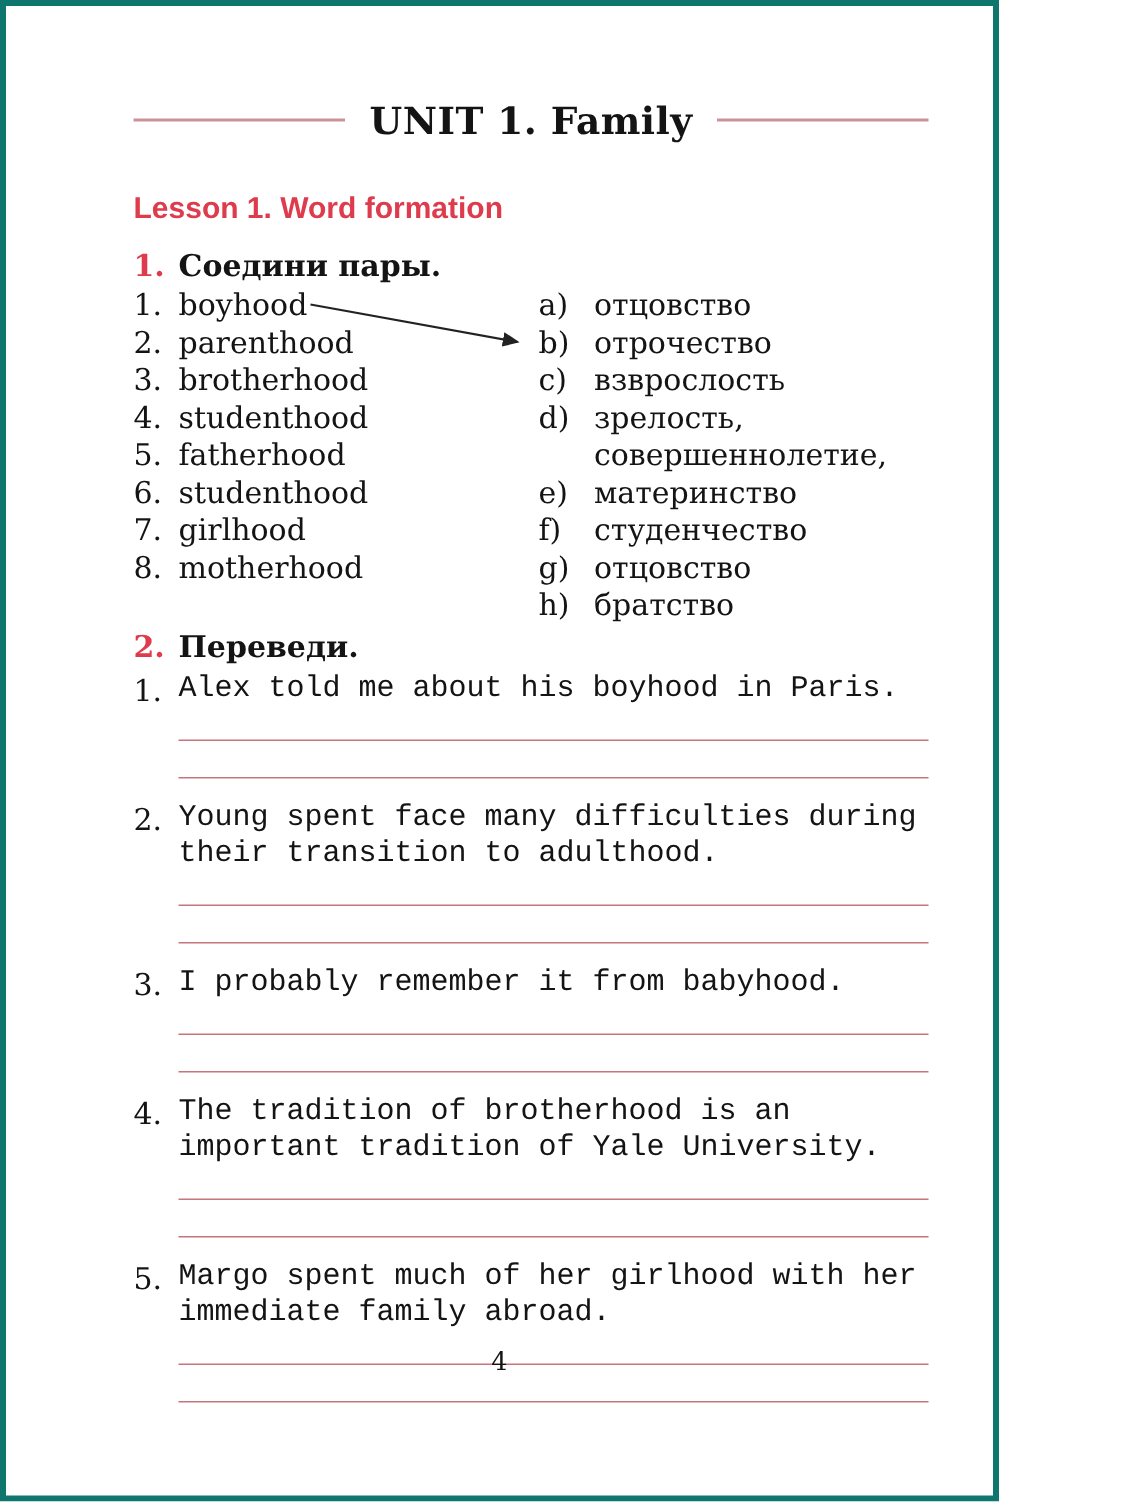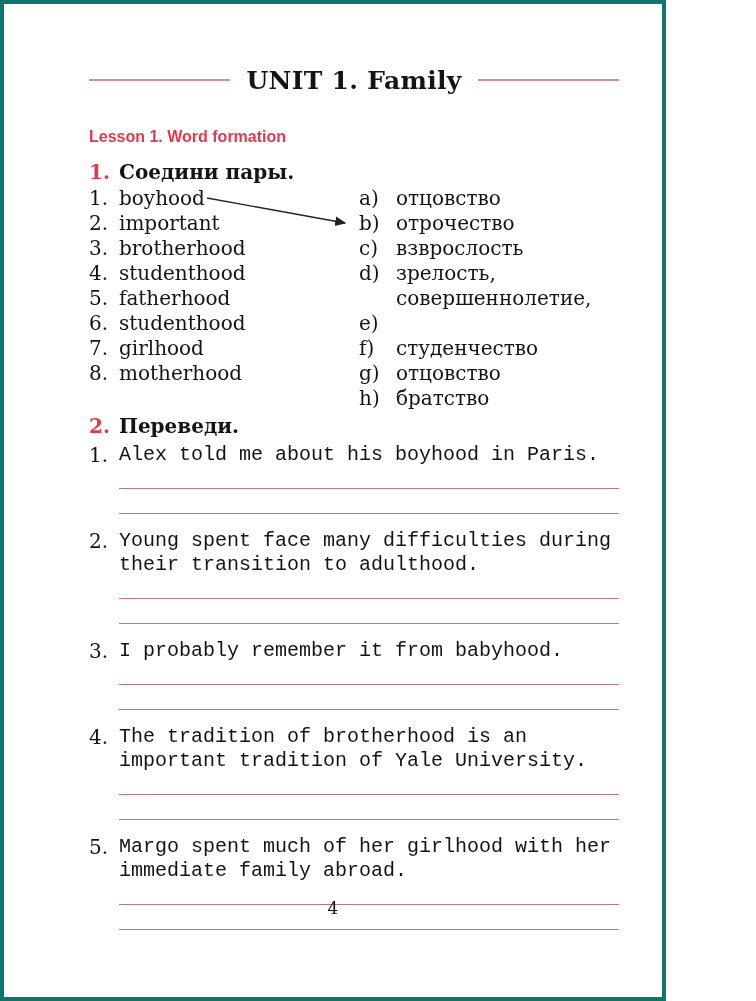--- a/index.html
+++ b/index.html
@@ -17,21 +17,21 @@
 
   
   .unit-header { display:flex; align-items:center; gap:16px; height:30px; }
   .unit-header .rule { flex:1; height:0; border-top:2px solid var(--rule-pink, #cb9297); }
   .unit-title { font-size:25px; font-weight:bold; margin:0; letter-spacing:0.3px; white-space:nowrap; }
 
   
   .lesson-heading {
     margin-top:33px;
     font-family:"Liberation Sans", sans-serif;
-    font-weight:bold; font-size:16px;
+    font-weight:bold; font-size:20px;
     color:var(--accent-red, #de3b4d);
   }
 
   
   .ex-heading { display:flex; margin-top:14px; font-size:20px; font-weight:bold; line-height:25px; }
   .ex-num { width:30px; flex:none; color:var(--accent-red, #de3b4d); }
 
   
   .matching { position:relative; display:flex; margin-top:1px; }
   .col-left { width:270px; flex:none; }
@@ -74,21 +74,21 @@
   </div>
 
   <div class="matching">
     <div class="col-left">
       <div class="m-row">
           <span class="num">1.</span>
           <span>boyhood</span>
         </div>
       <div class="m-row">
           <span class="num">2.</span>
-          <span>important</span>
+          <span>parenthood</span>
         </div>
       <div class="m-row">
           <span class="num">3.</span>
           <span>brotherhood</span>
         </div>
       <div class="m-row">
           <span class="num">4.</span>
           <span>studenthood</span>
         </div>
       <div class="m-row">
@@ -120,20 +120,21 @@
       <div class="m-row">
           <span class="letter">c)</span>
           <span>взврослость</span>
         </div>
       <div class="m-row">
           <span class="letter">d)</span>
           <span>зрелость, совершеннолетие,</span>
         </div>
       <div class="m-row">
           <span class="letter">e)</span>
+          <span>материнство</span>
         </div>
       <div class="m-row">
           <span class="letter">f)</span>
           <span>студенчество</span>
         </div>
       <div class="m-row">
           <span class="letter">g)</span>
           <span>отцовство</span>
         </div>
       <div class="m-row">

